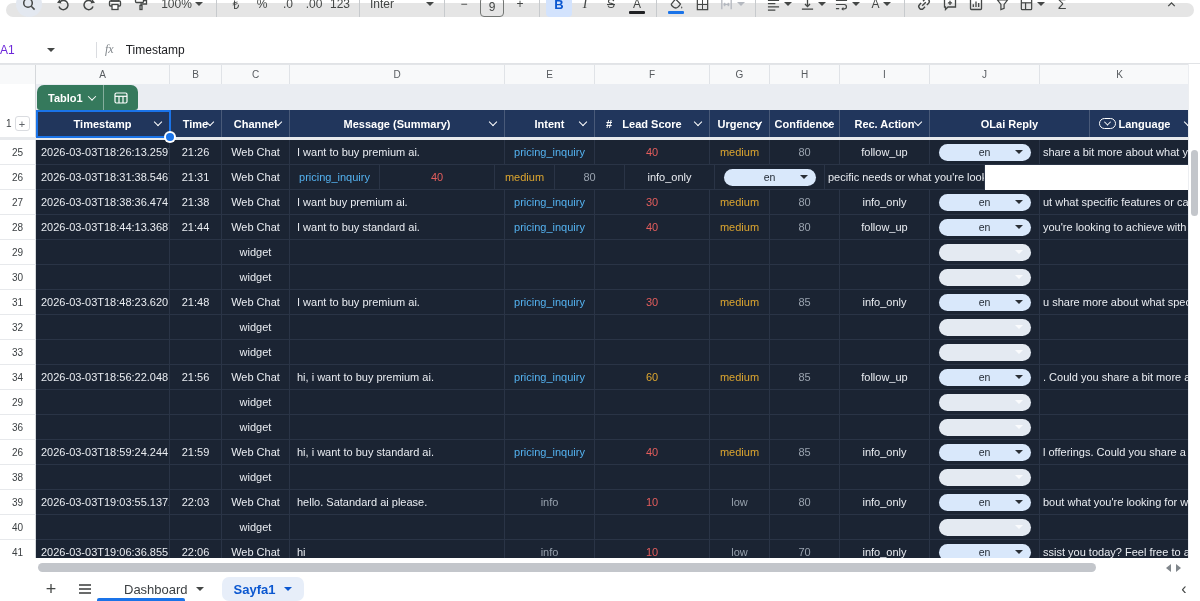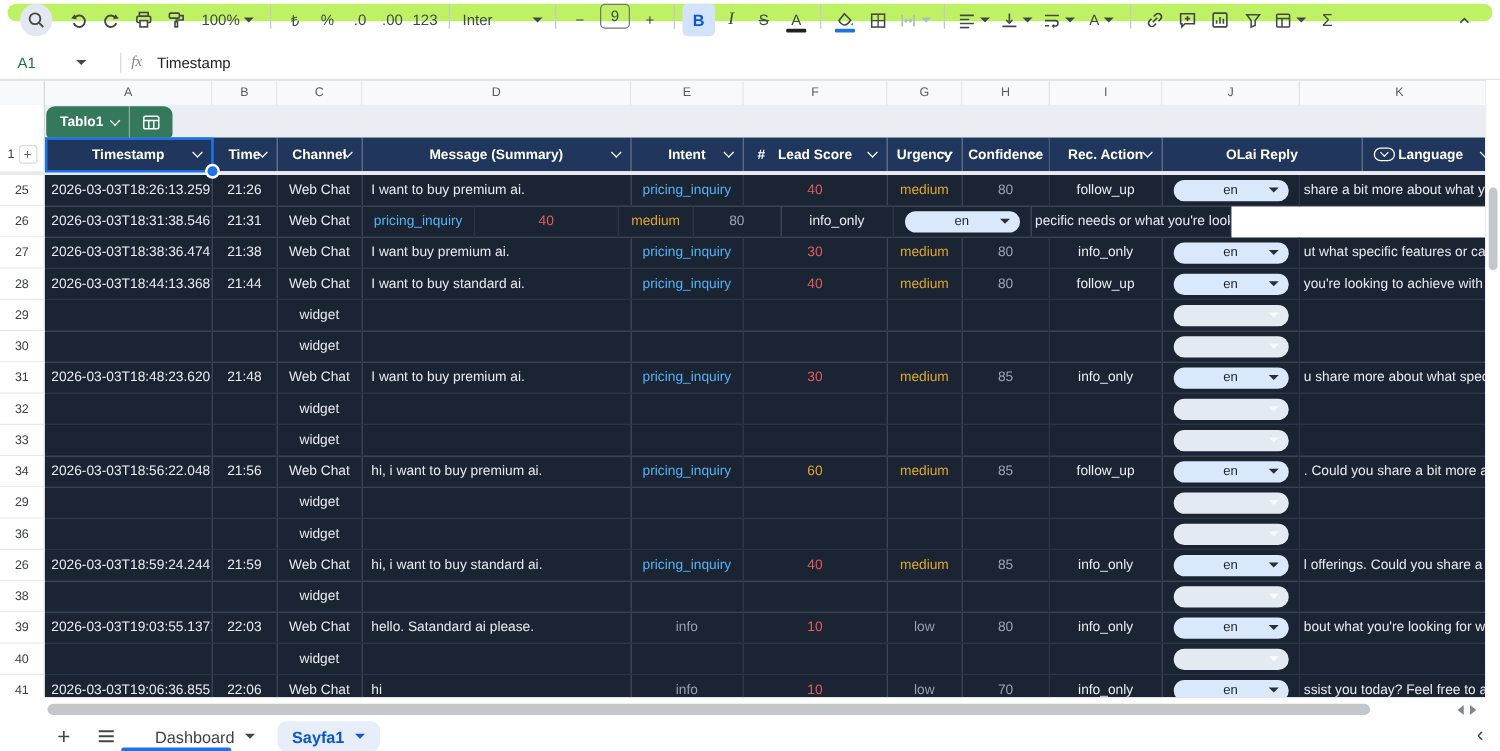--- a/index.html
+++ b/index.html
@@ -1,40 +1,40 @@
 <!DOCTYPE html>
 <html><head>
 <meta charset="utf-8">
 <style>
   html,body{margin:0;padding:0;background:#fff;}
   *{box-sizing:border-box;}
   .app{position:relative;width:1200px;height:601px;background:#fff;overflow:hidden;
        font-family:"Liberation Sans",sans-serif;color:#202124;}
   
   .toolbar{position:absolute;left:0;top:0;width:1200px;height:36px;background:#fff;}
-  .tb-pill{position:absolute;left:6px;top:3px;width:1188px;height:14px;background:#bef264;
-           border-radius:15px;display:flex;align-items:flex-start;padding:0 10px;}
+  .tb-pill{position:absolute;left:6px;top:3px;width:1188px;height:14px;background:#e5e5e5;
+           border-radius:15px;display:flex;align-items:flex-end;padding:0 10px;}
   .tbi{width:26px;height:26px;display:flex;align-items:center;justify-content:center;
        border-radius:4px;color:#444746;font-size:13px;flex:none;position:relative;}
   .tbi svg{display:block;}
   .tb-txt{font-size:12px;color:#444746;}
   .active-blue{background:#d3e3fd;border-radius:4px;font-weight:bold;color:#0b57d0;}
   .tb-sep{width:1px;height:20px;background:#c7cacd;margin:0 6px;flex:none;}
   .car{width:0;height:0;border-left:4px solid transparent;border-right:4px solid transparent;
        border-top:4px solid #444746;margin-left:3px;flex:none;}
   .car.gray{border-top-color:#b4b8bf;}
   .size-box{width:24px;height:20px;border:1px solid #747775;border-radius:4px;display:flex;
             align-items:center;justify-content:center;font-size:12px;color:#444746;margin:0 3px;}
   .search-bg{background:#e3e8f0;border-radius:50%;}
   .u-line{position:absolute;left:5px;bottom:3px;width:16px;height:3px;border-radius:1px;}
   .tb-spacer{flex:1;}
   
   .fbar{position:absolute;left:0;top:36px;width:1200px;height:28px;background:#fff;
         border-bottom:1px solid #e1e3e6;display:flex;align-items:center;}
-  .namebox{width:88px;display:flex;align-items:center;padding-left:14px;font-size:12px;color:#15803d;}
+  .namebox{width:88px;display:flex;align-items:center;font-size:12px;color:#6d28d9;}
   .fbar-sep{width:1px;height:16px;background:#dadce0;margin:0 8px;}
   .fx{font-size:12px;font-style:italic;color:#80868b;margin-right:12px;font-family:"Liberation Serif",serif;}
   .fval{font-size:12px;color:#202124;}
   
   .gridwrap{position:absolute;left:0;top:64px;width:1188px;height:494px;overflow:hidden;background:#fff;}
   .letters{position:absolute;left:0;top:0;display:flex;height:20px;border-top:1px solid #e3e5e8;}
   .lcell{height:20px;background:#f8f9fa;border-right:1px solid #e0e3e7;border-bottom:1px solid #dfe1e5;
          display:flex;align-items:center;justify-content:center;font-size:10px;color:#575b5f;}
   .corner{width:36px;background:#f8f9fa;border-right:1px solid #d5d8db;border-bottom:1px solid #dfe1e5;height:20px;}
   .band{position:absolute;left:36px;top:20px;width:1164px;height:26px;background:#eaedf2;}

